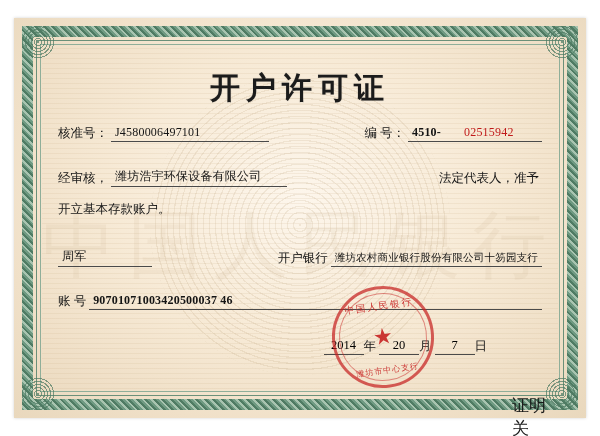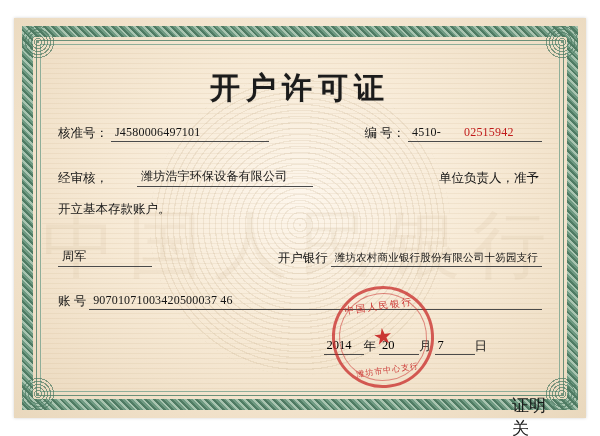--- a/index.html
+++ b/index.html
@@ -165,41 +165,41 @@
   .val {
     font-size: 12px;
     color: #141414;
     border-bottom: 1px solid #4a4a4a;
     flex: 0 0 auto;
     padding: 0 4px 1px 4px;
     text-align: left;
     letter-spacing: 0.2px;
   }
   .val.red { color: #c01a1a; border-bottom: 1px solid #4a4a4a; }
-  .val.grow { flex: 1 1 auto; }
+  .val.grow { flex: 1 1 auto; font-weight: bold; }
   .spacer { flex: 1 1 auto; }
 
-  .line-approve { margin-top: 26px; gap: 26px; }
+  .line-approve { margin-top: 26px; }
   .line-second  { margin-top: 14px; font-size: 13px; }
 
   .row-rep { margin-top: 30px; }
   .row-acct { margin-top: 26px; }
 
   .date-row {
     margin-top: 28px;
     display: flex;
     justify-content: flex-end;
     align-items: flex-end;
     font-size: 12.5px;
     padding-right: 52px;
   }
   .date-row .dv {
     border-bottom: 1px solid #4a4a4a;
     min-width: 34px;
-    text-align: left;
+    text-align: center;
     padding: 0 3px 1px 3px;
   }
 
   
   .seal {
     position: absolute;
     left: 318px;
     top: 268px;
     width: 96px;
     height: 96px;
@@ -274,29 +274,29 @@
 
     <div class="content">
 
       <div class="doc-title">开户许可证</div>
 
       <div class="row">
         <span class="lbl">核准号：</span>
         <span class="val" style="min-width:150px;">J4580006497101</span>
         <span class="spacer"></span>
         <span class="lbl">编 号：</span>
-        <span class="val" style="min-width:44px;">4510-</span>
+        <span class="val" style="min-width:44px;font-weight:bold;">4510-</span>
         <span class="val red" style="min-width:74px;">02515942</span>
       </div>
 
       <div class="row line-approve">
         <span class="lbl">经审核，</span>
         <span class="val" style="min-width:168px;">潍坊浩宇环保设备有限公司</span>
         <span class="spacer"></span>
-        <span class="lbl">单位负责人，准予</span>
+        <span class="lbl">法定代表人，准予</span>
       </div>
 
       <div class="row line-second">
         <span class="lbl">开立基本存款账户。</span>
       </div>
 
       <div class="row row-rep">
         <span class="val" style="min-width:86px;">周军</span>
         <span class="spacer"></span>
         <span class="lbl">开户银行</span>

